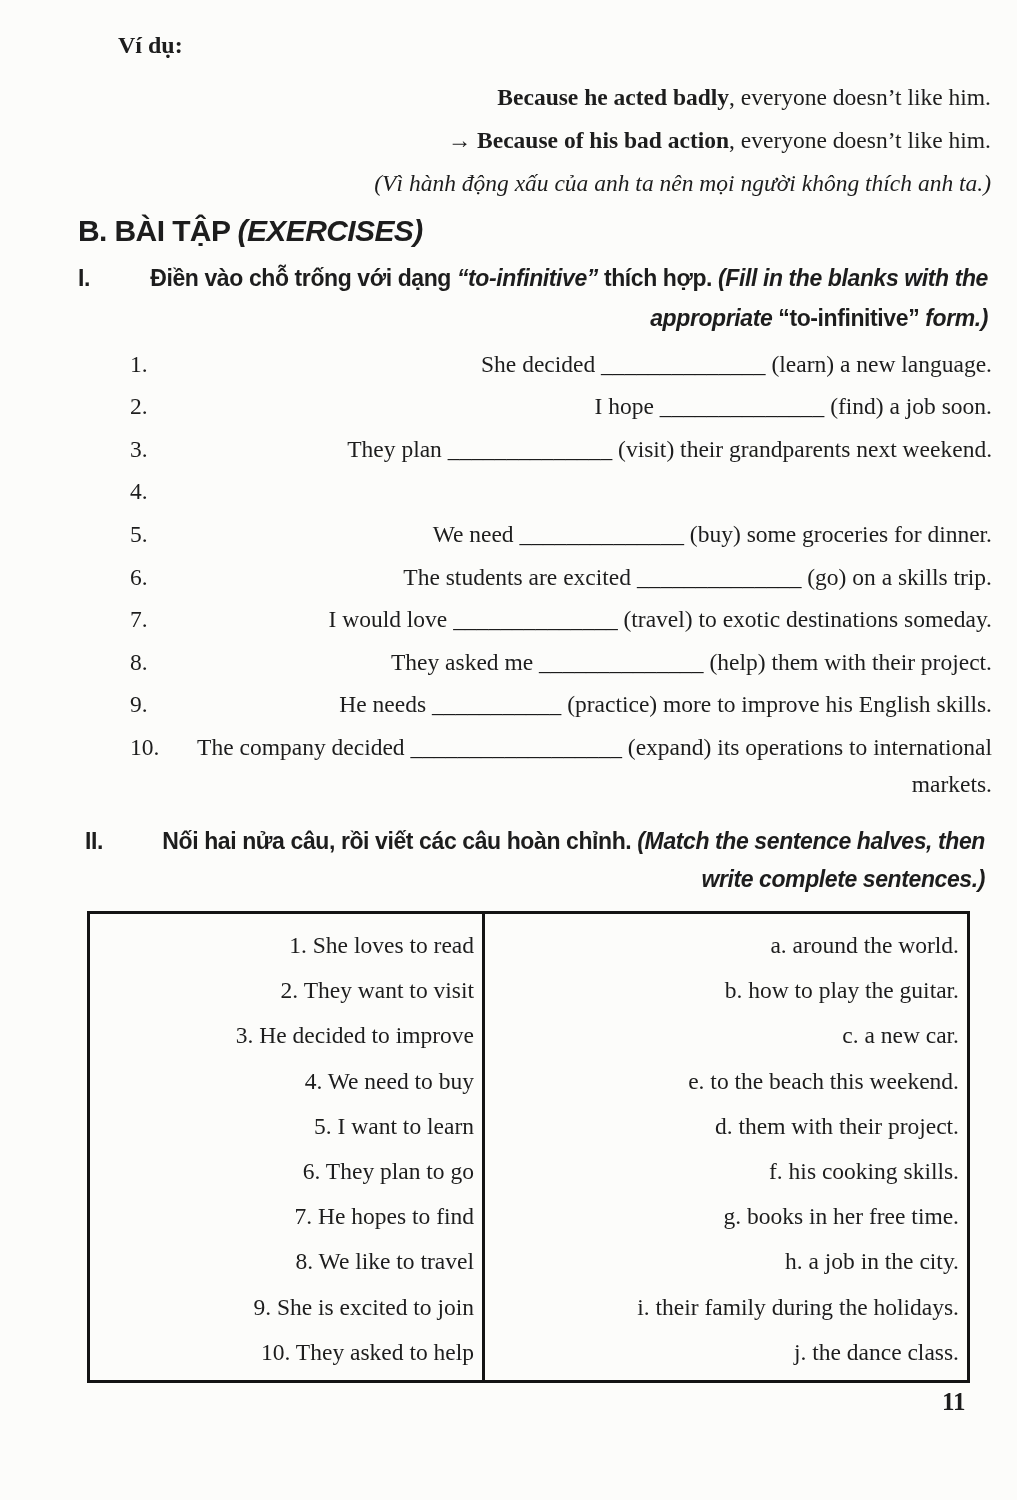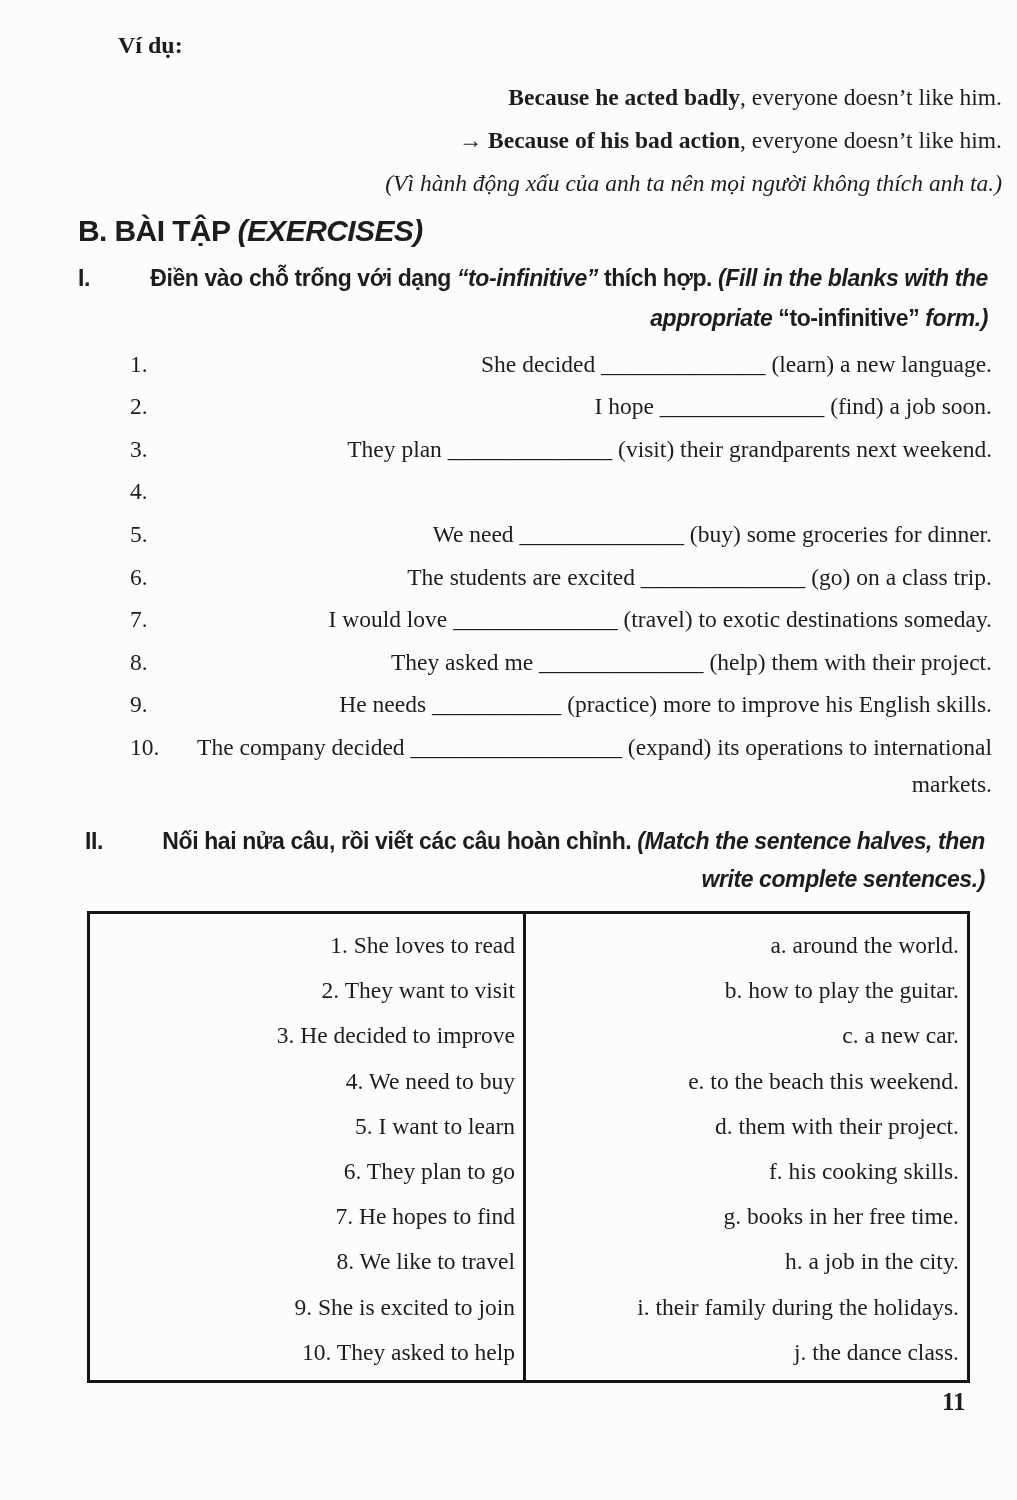--- a/index.html
+++ b/index.html
@@ -16,21 +16,21 @@
   }
   .b { font-weight:bold; }
   .it { font-style:italic; }
 
   
   .example-label {
     position:absolute; left:118px; top:32px;
     font-size:24px; font-weight:bold;
   }
   .example-lines {
-    position:absolute; left:192px; top:76px; width:810px;
+    position:absolute; left:181px; top:76px; width:810px;
     font-size:23.5px; line-height:43px;
   }
   .example-lines .translation { font-style:italic; }
 
   
   .heading-b {
     position:absolute; left:78px; top:214px;
     font-family:"Liberation Sans","DejaVu Sans",sans-serif;
     font-weight:bold; font-size:30px; letter-spacing:-0.6px;
   }
@@ -64,21 +64,21 @@
   .item .num { position:absolute; left:0; top:5.6px; }
 
   
   .match-table {
     position:absolute; left:87px; top:911px; width:883px;
     border:3px solid #141414;
     display:flex;
     background:#fcfcfa;
   }
   .match-col { padding:9px 8px 5px 13px; }
-  .match-col-left  { width:436px; border-right:3px solid #141414; }
+  .match-col-left  { width:395px; border-right:3px solid #141414; }
   .match-col-right { flex:1; }
   .match-row {
     height:45.2px; line-height:45.2px;
     font-size:23.5px; white-space:nowrap; overflow:hidden;
   }
 
   .page-number {
     position:absolute; left:942px; top:1388px;
     font-size:25px; font-weight:bold;
   }
@@ -102,21 +102,21 @@
     <span class="num">I.</span>
     <span class="body"><span>Điền vào chỗ trống với dạng </span><span class="it">“to-infinitive”</span><span> thích hợp. </span><span class="it">(Fill in the blanks with the appropriate </span><span>“to-infinitive”</span><span class="it"> form.)</span></span>
   </div>
 
   <div class="items">
     <div class="item"><span class="num">1.</span><span>She decided ______________ (learn) a new language.</span></div>
     <div class="item"><span class="num">2.</span><span>I hope ______________ (find) a job soon.</span></div>
     <div class="item"><span class="num">3.</span><span>They plan ______________ (visit) their grandparents next weekend.</span></div>
     <div class="item"><span class="num">4.</span></div>
     <div class="item"><span class="num">5.</span><span>We need ______________ (buy) some groceries for dinner.</span></div>
-    <div class="item"><span class="num">6.</span><span>The students are excited ______________ (go) on a class trip.</span></div>
+    <div class="item"><span class="num">6.</span><span>The students are excited ______________ (go) on a skills trip.</span></div>
     <div class="item"><span class="num">7.</span><span>I would love ______________ (travel) to exotic destinations someday.</span></div>
     <div class="item"><span class="num">8.</span><span>They asked me ______________ (help) them with their project.</span></div>
     <div class="item"><span class="num">9.</span><span>He needs ___________ (practice) more to improve his English skills.</span></div>
     <div class="item"><span class="num">10.</span><span>The company decided __________________ (expand) its operations to international markets.</span></div>
   </div>
 
   <div class="instr instr-2">
     <span class="num">II.</span>
     <span class="body"><span>Nối hai nửa câu, rồi viết các câu hoàn chỉnh. </span><span class="it">(Match the sentence halves, then write complete sentences.)</span></span>
   </div>

